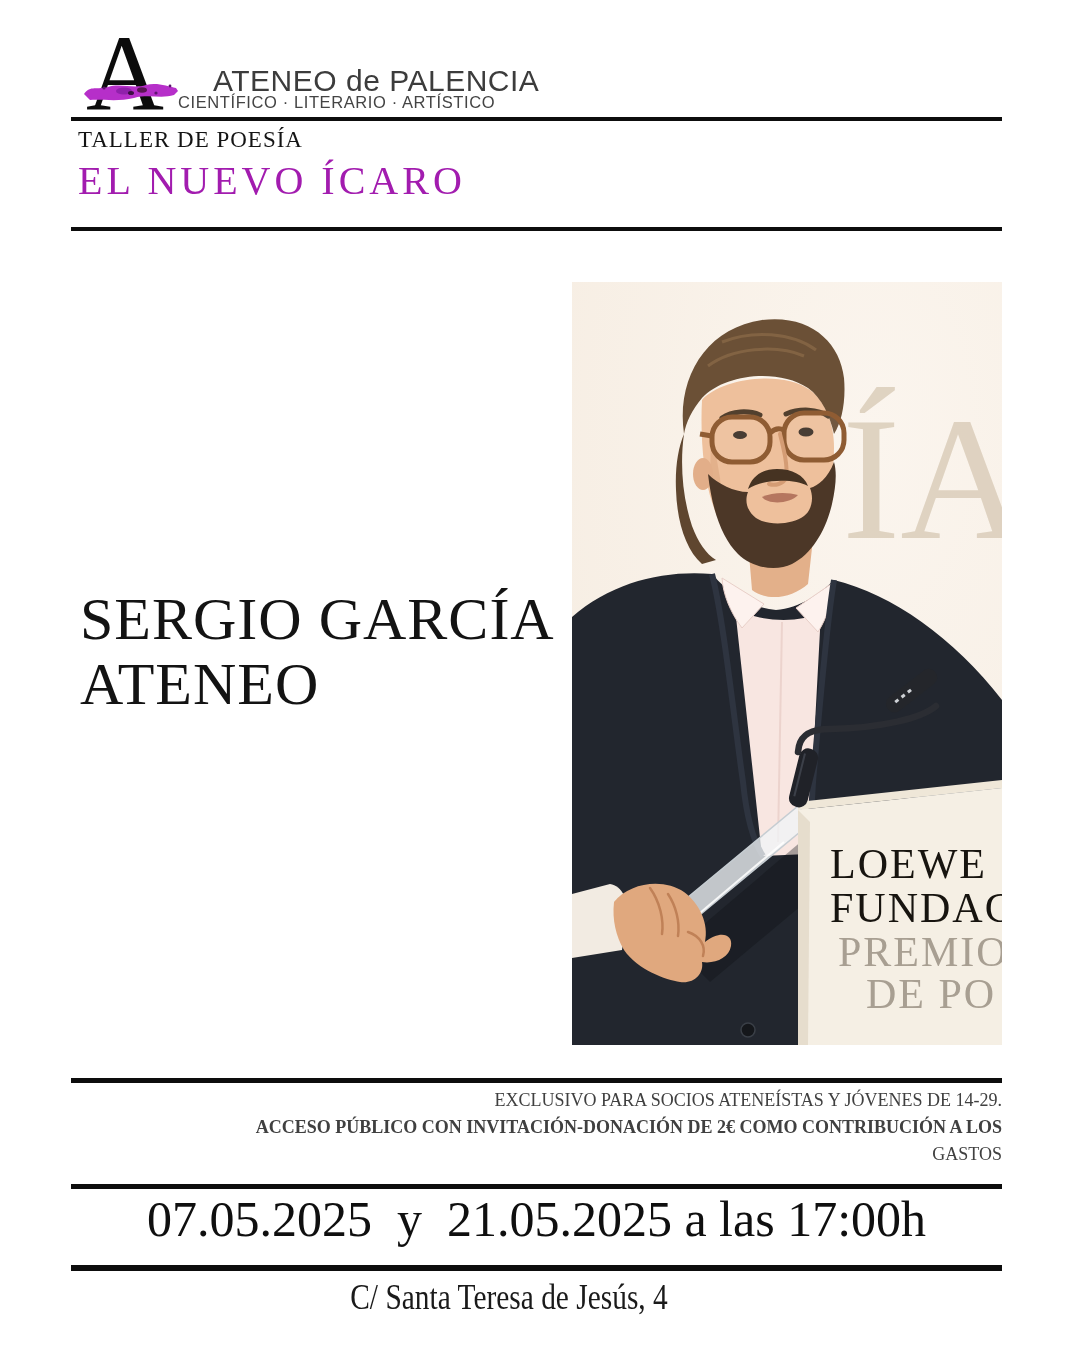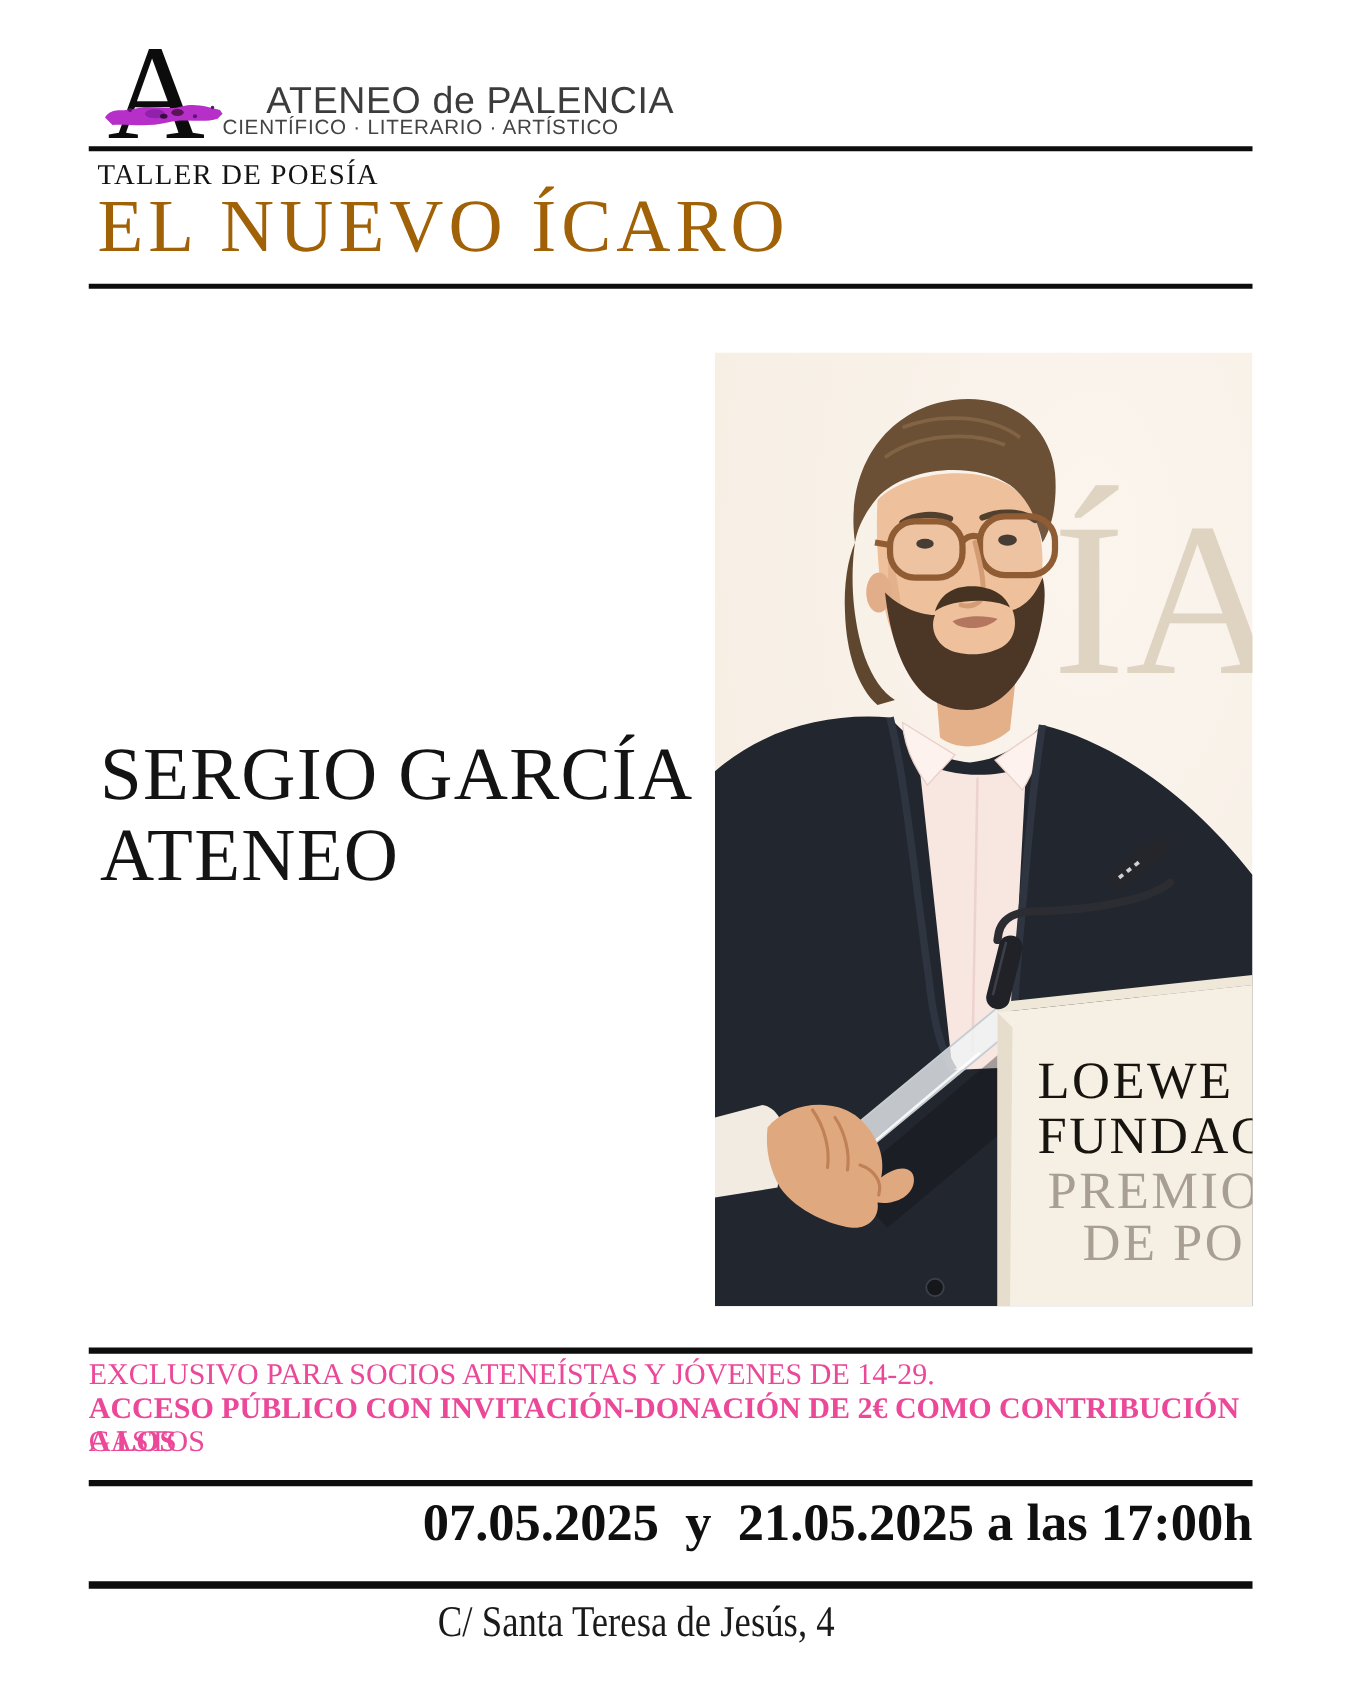--- a/index.html
+++ b/index.html
@@ -17,39 +17,39 @@
   
   .rule{left:71px;width:931px;background:#0d0d0d;}
   .rule1{top:117px;height:4px;}
   .rule2{top:227px;height:4px;}
   .rule3{top:1078px;height:5px;}
   .rule4{top:1184px;height:5px;}
   .rule5{top:1265px;height:6px;}
 
   
   .kicker{left:78px;top:122px;font-size:23px;line-height:36px;letter-spacing:1px;color:#141414;}
-  .title{left:78px;top:149px;font-size:60px;line-height:64px;letter-spacing:4px;color:#a16207;}
+  .title{left:78px;top:149px;font-size:40px;line-height:64px;letter-spacing:4px;color:#a21caf;}
 
   
   .name-line{left:80px;font-size:60px;line-height:54px;letter-spacing:1px;color:#131313;}
   .name-line1{top:592px;}
   .name-line2{top:657px;}
 
   
   .photo{left:572px;top:282px;width:430px;height:763px;}
 
   
-  .notice-line{left:71px;width:931px;text-align:left;font-size:24px;line-height:27px;color:#ec4899;}
+  .notice-line{left:71px;width:931px;text-align:right;font-size:18px;line-height:27px;color:#404040;}
   .notice-line1{top:1087px;}
   .notice-line2{top:1114px;font-weight:bold;}
   .notice-line3{top:1141px;}
 
   
-  .date-line{left:71px;top:1192px;width:931px;text-align:right;font-size:42px;
-             line-height:54px;color:#0f0f0f;white-space:pre;font-weight:bold;}
+  .date-line{left:71px;top:1192px;width:931px;text-align:center;font-size:50px;
+             line-height:54px;color:#0f0f0f;white-space:pre;}
 
   
   .address{left:0px;top:1278px;width:1018px;text-align:center;font-size:35px;line-height:40px;
            color:#1a1a1a;transform:scaleX(0.84);}
 </style>
 </head>
 <body>
 
 <svg class="abs logo-a-svg" viewBox="0 0 120 92">
   <text x="2" y="80" font-family="Liberation Serif, serif" font-size="108" fill="#0c0c0c">A</text>

